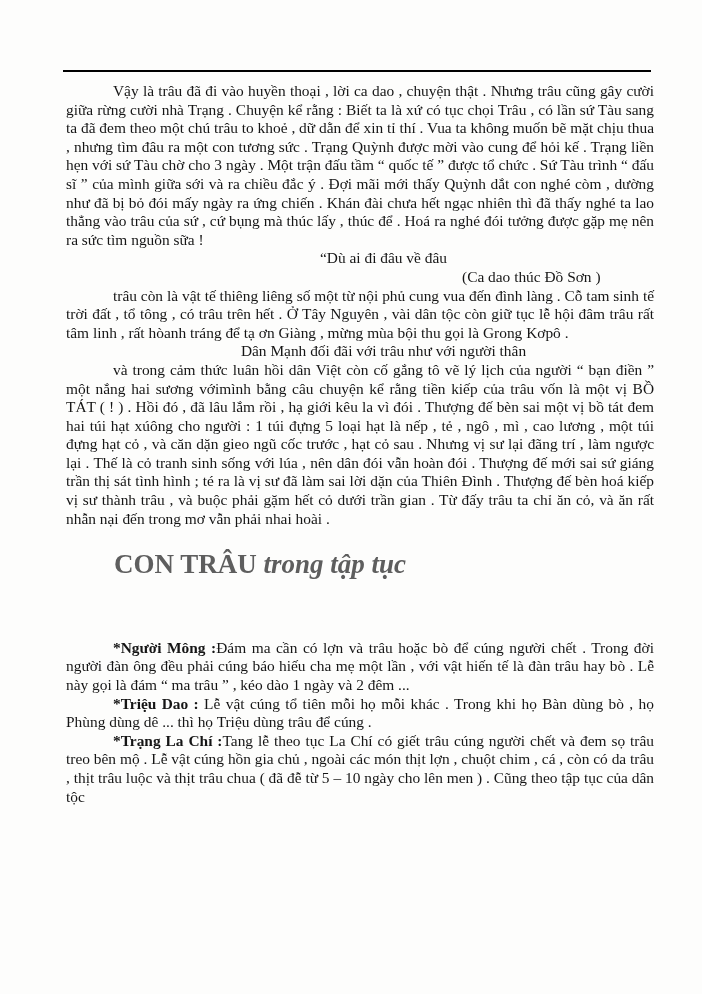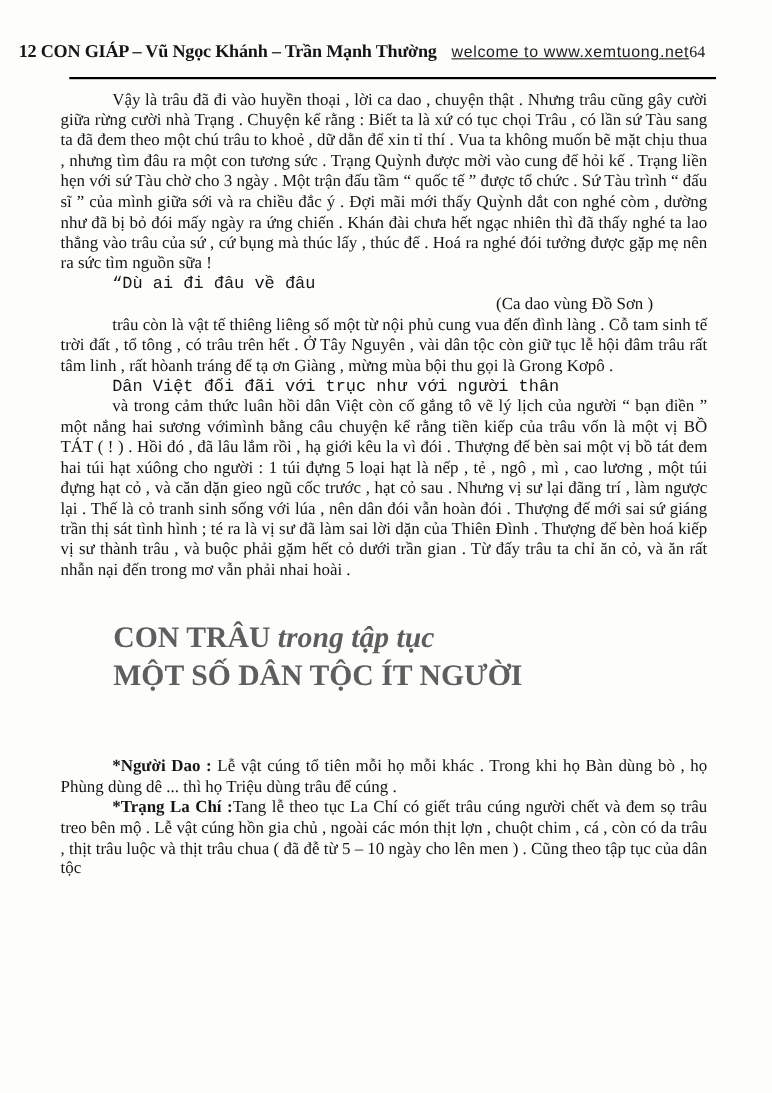--- a/index.html
+++ b/index.html
@@ -19,68 +19,64 @@
   .header-link {
     font-family:"Liberation Sans", sans-serif; font-size:14.5px;
     letter-spacing:0.6px; text-decoration:underline; color:#1c1c1c; cursor:pointer;
   }
   .page-number { font-size:14.5px; }
   .rule {
     position:absolute; top:70px; left:63px; width:588px;
     border-top:2px solid #000;
   }
   .content {
-    position:absolute; top:82px; left:55px; width:588px;
+    position:absolute; top:82px; left:66px; width:588px;
     font-size:15.4px; line-height:18.6px; text-align:justify;
   }
   .content p { margin:0; }
   .indent { text-indent:47px; }
-  .plain { text-align:left;font-family:Liberation Mono, monospace; }
+  .plain { text-align:center; }
   .attribution { text-align:left; text-indent:396px; }
   .big-heading {
-    margin:34px 0 57px 48px; text-align:left;
+    margin:19px 0 57px 48px; text-align:left;
     color:#5e5e5e; font-weight:bold; font-size:27px; line-height:34.5px;
     text-indent:0;
   }
   .big-heading .sub { font-style:italic; }
   .lead { font-weight:bold; }
 </style>
 </head>
 <body>
 
 <div class="page">
 
-  <div class="header">
-    <span class="header-title">12 CON GIÁP – Vũ Ngọc Khánh – Trần Mạnh Thường</span>
-    <span class="header-right"><a class="header-link">welcome to www.xemtuong.net</a><span class="page-number">64</span></span>
-  </div>
 
   <div class="rule"></div>
 
   <div class="content">
 
     <p class="indent">Vậy là trâu đã đi vào huyền thoại , lời ca dao , chuyện thật . Nhưng trâu cũng gây cười giữa rừng cười nhà Trạng . Chuyện kể rằng : Biết ta là xứ có tục chọi Trâu , có lần sứ Tàu sang ta đã đem theo một chú trâu to khoẻ , dữ dằn để xin tỉ thí . Vua ta không muốn bẽ mặt chịu thua , nhưng tìm đâu ra một con tương sức . Trạng Quỳnh được mời vào cung để hỏi kế . Trạng liền hẹn với sứ Tàu chờ cho 3 ngày . Một trận đấu tầm “ quốc tế ” được tổ chức . Sứ Tàu trình “ đấu sĩ ” của mình giữa sới và ra chiều đắc ý . Đợi mãi mới thấy Quỳnh dắt con nghé còm , dường như đã bị bỏ đói mấy ngày ra ứng chiến . Khán đài chưa hết ngạc nhiên thì đã thấy nghé ta lao thẳng vào trâu của sứ , cứ bụng mà thúc lấy , thúc để . Hoá ra nghé đói tưởng được gặp mẹ nên ra sức tìm nguồn sữa !</p>
 
 
     <p class="indent plain">“Dù ai đi đâu về đâu</p>
 
 
-    <p class="attribution">(Ca dao vùng Đồ Sơn )</p>
+    <p class="attribution">(Ca dao thúc Đồ Sơn )</p>
 
     <p class="indent">trâu còn là vật tế thiêng liêng số một từ nội phủ cung vua đến đình làng . Cỗ tam sinh tế trời đất , tổ tông , có trâu trên hết . Ở Tây Nguyên , vài dân tộc còn giữ tục lễ hội đâm trâu rất tâm linh , rất hòanh tráng để tạ ơn Giàng , mừng mùa bội thu gọi là Grong Kơpô .</p>
 
-    <p class="indent plain">Dân Việt đối đãi với trục như với người thân</p>
+    <p class="indent plain">Dân Mạnh đối đãi với trâu như với người thân</p>
 
 
     <p class="indent">và trong cảm thức luân hồi dân Việt còn cố gắng tô vẽ lý lịch của người “ bạn điền ” một nắng hai sương vớimình bằng câu chuyện kể rằng tiền kiếp của trâu vốn là một vị BỒ TÁT ( ! ) . Hồi đó , đã lâu lắm rồi , hạ giới kêu la vì đói . Thượng đế bèn sai một vị bồ tát đem hai túi hạt xúông cho người : 1 túi đựng 5 loại hạt là nếp , tẻ , ngô , mì , cao lương , một túi đựng hạt cỏ , và căn dặn gieo ngũ cốc trước , hạt cỏ sau . Nhưng vị sư lại đãng trí , làm ngược lại . Thế là cỏ tranh sinh sống với lúa , nên dân đói vẫn hoàn đói . Thượng đế mới sai sứ giáng trần thị sát tình hình ; té ra là vị sư đã làm sai lời dặn của Thiên Đình . Thượng đế bèn hoá kiếp vị sư thành trâu , và buộc phải gặm hết cỏ dưới trần gian . Từ đấy trâu ta chỉ ăn cỏ, và  ăn rất nhẫn nại đến trong mơ vẫn phải nhai hoài .</p>
 
     <div class="big-heading" style="color: rgb(94, 94, 94);">
       <div><span>CON TRÂU</span><span class="sub"> trong tập tục</span></div>
-      <div>MỘT SỐ DÂN TỘC ÍT NGƯỜI</div>
     </div>
 
+    <p class="indent"><b class="lead">*Người Mông :</b><span>Đám ma cần có lợn và trâu hoặc bò để cúng người chết . Trong đời người đàn ông đều phải cúng báo hiếu cha mẹ một lần , với vật hiến tế là đàn trâu hay bò . Lễ này gọi là đám “ ma trâu ” , kéo dào 1 ngày và 2 đêm ...</span></p>
 
-    <p class="indent"><b class="lead">*Người Dao :</b><span> Lễ vật cúng tổ tiên mỗi họ mỗi khác . Trong khi họ Bàn dùng bò , họ Phùng dùng dê ... thì họ Triệu dùng trâu để cúng .</span></p>
+    <p class="indent"><b class="lead">*Triệu Dao :</b><span> Lễ vật cúng tổ tiên mỗi họ mỗi khác . Trong khi họ Bàn dùng bò , họ Phùng dùng dê ... thì họ Triệu dùng trâu để cúng .</span></p>
 
     <p class="indent"><b class="lead">*Trạng La Chí :</b><span>Tang lễ theo tục La Chí có giết trâu cúng người chết và đem sọ trâu treo bên mộ . Lễ vật cúng hồn gia chủ , ngoài các món thịt lợn , chuột chim , cá , còn có da trâu , thịt trâu luộc và thịt trâu chua ( đã đễ từ 5 – 10 ngày cho lên men ) . Cũng theo tập tục của dân tộc</span></p>
 
   </div>
 </div>
 
 </body></html>

